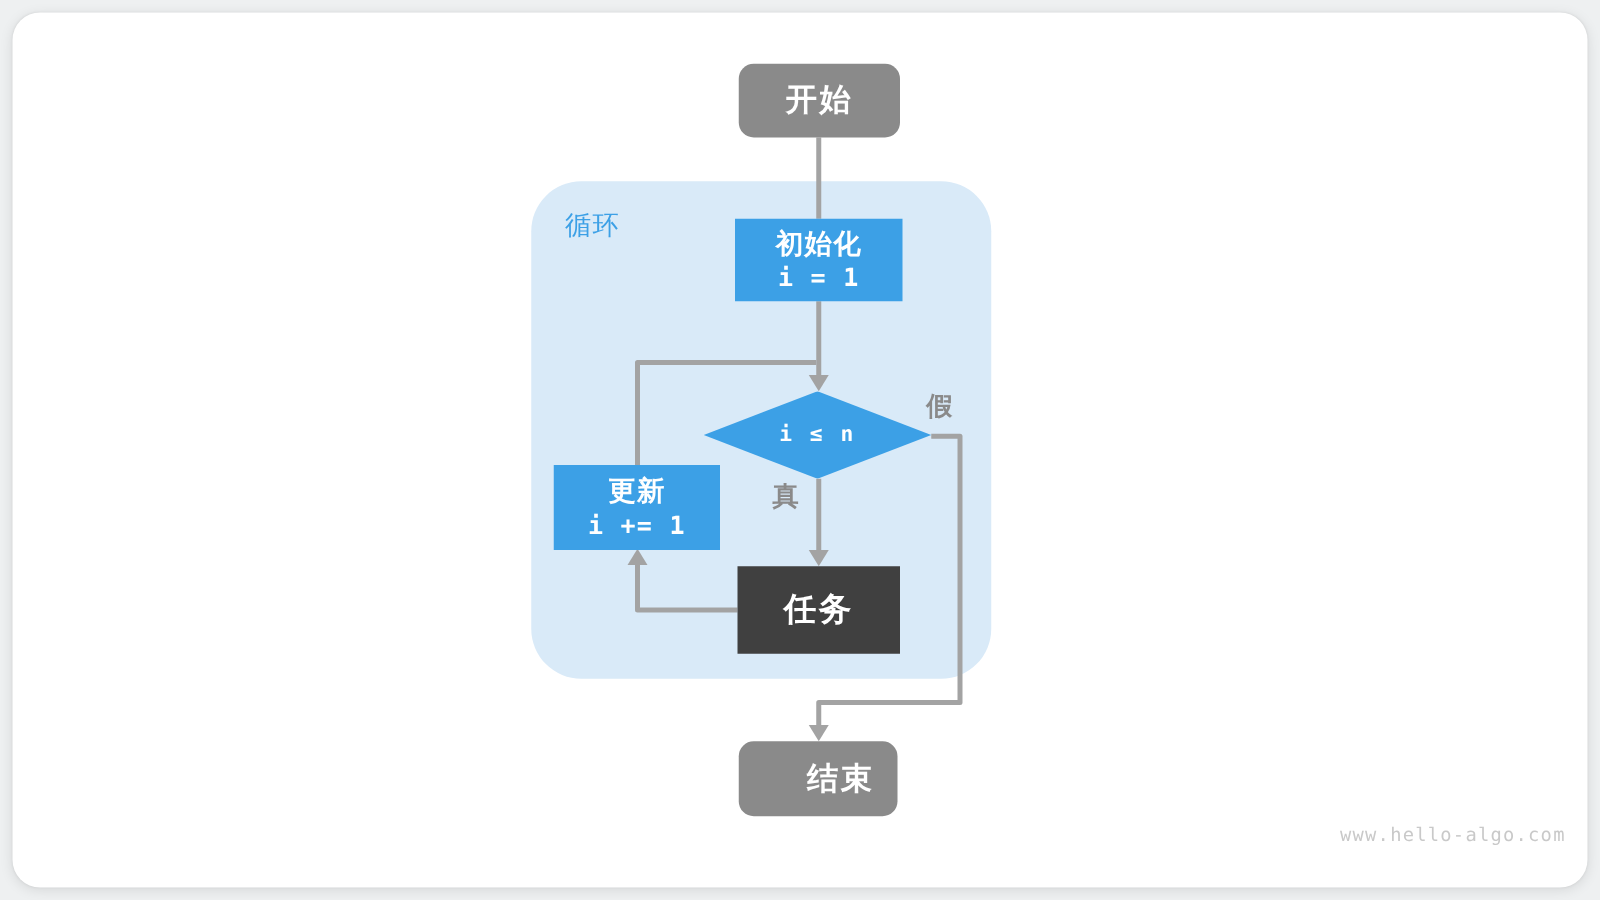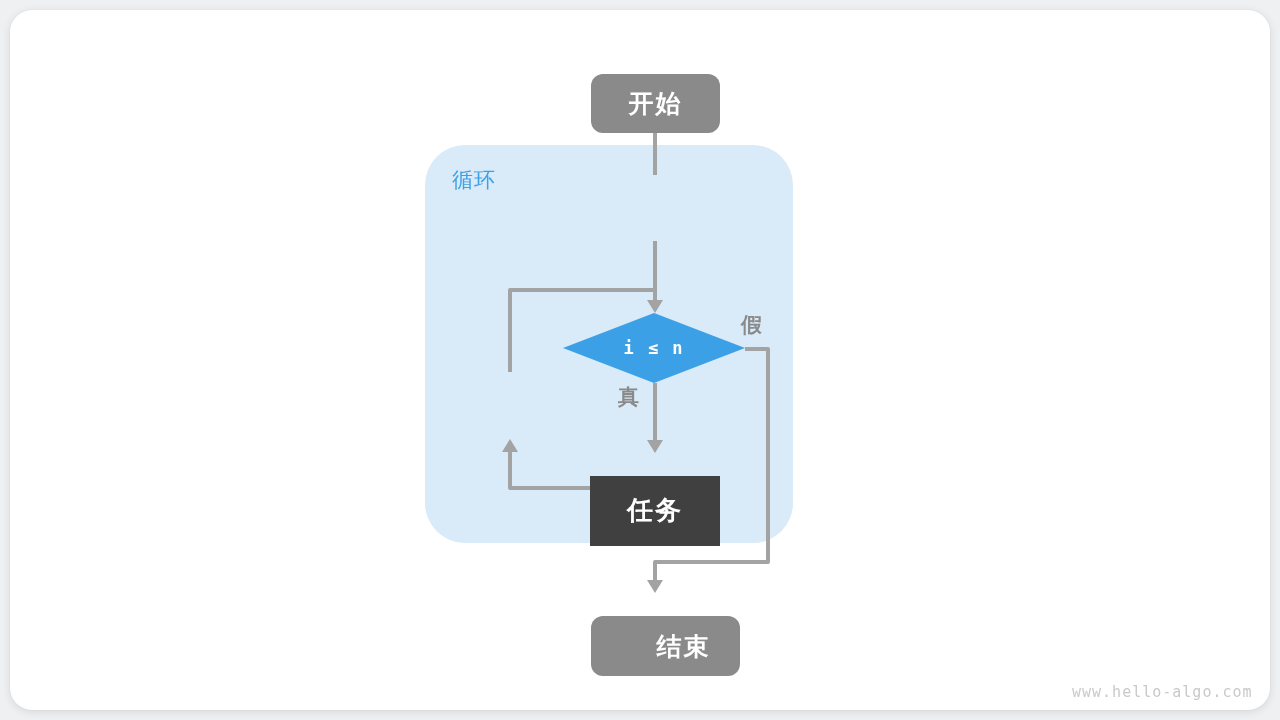--- a/index.html
+++ b/index.html
@@ -41,30 +41,29 @@
   .node {
     position: absolute;
     display: flex;
     flex-direction: column;
     align-items: center;
     justify-content: center;
     color: #ffffff;
     font-weight: bold;
     line-height: 1.3;
     text-align: center;
-    margin-top: 23px;
   }
   .node-gray   { background: #8a8a8a; border-radius: 12px; }
   .node-blue   { background: #3ca0e6; }
   .node-green  { background: #404040; }
   .node-start  { left: 591px; top: 51px;  width: 129px; height: 59px; font-size: 25px; letter-spacing: 2px; }
   .node-init   { left: 588px; top: 175px; width: 134px; height: 66px; }
   .node-update { left: 443px; top: 372px; width: 133px; height: 68px; }
   .node-task   { left: 590px; top: 453px; width: 130px; height: 70px; font-size: 26px; letter-spacing: 2px; }
-  .node-end    { left: 591px; top: 593px; width: 149px; height: 60px; font-size: 25px; letter-spacing: 2px; padding-left: 36px; }
+  .node-end    { left: 591px; top: 593px; width: 127px; height: 60px; font-size: 25px; letter-spacing: 2px; padding-left: 36px; }
   .node-cn-line { font-size: 22px; letter-spacing: 1px; }
   .node-code-line {
     font-family: "DejaVu Sans Mono", "Liberation Mono", monospace;
     font-size: 20px;
     font-weight: bold;
     letter-spacing: 1px;
   }
   .diamond {
     position: absolute;
     left: 563px; top: 313px;
@@ -89,21 +88,21 @@
   .edge-label-true  { left: 618px; top: 383px; }
   .edge-label-false { left: 741px; top: 311px; }
   .connectors {
     position: absolute;
     left: 0; top: 0;
     width: 1280px; height: 720px;
     pointer-events: none;
   }
   .watermark {
     position: absolute;
-    left: 1072px; top: 683px;
+    left: 1072px; top: 659px;
     font-family: "DejaVu Sans Mono", "Liberation Mono", monospace;
     font-size: 15px;
     color: #c9c9c9;
     letter-spacing: 1px;
   }
 </style>
 </head>
 <body>
 
 <div class="card"></div>
@@ -127,25 +126,33 @@
       <polygon points="647,440 663,440 655,453"></polygon>
       <polygon points="502,452 518,452 510,439"></polygon>
       <polygon points="647,580 663,580 655,593"></polygon>
     </g>
   </svg>
 
   <div class="node node-gray node-start">
     <span>开始</span>
   </div>
 
+  <div class="node node-blue node-init">
+    <span class="node-cn-line">初始化</span>
+    <span class="node-code-line">i = 1</span>
+  </div>
 
   <div class="diamond">
     <span>i ≤ n</span>
   </div>
 
+  <div class="node node-blue node-update">
+    <span class="node-cn-line">更新</span>
+    <span class="node-code-line">i += 1</span>
+  </div>
 
   <div class="node node-green node-task">
     <span>任务</span>
   </div>
 
   <div class="node node-gray node-end">
     <span>结束</span>
   </div>
 
   <div class="edge-label edge-label-true">真</div>

